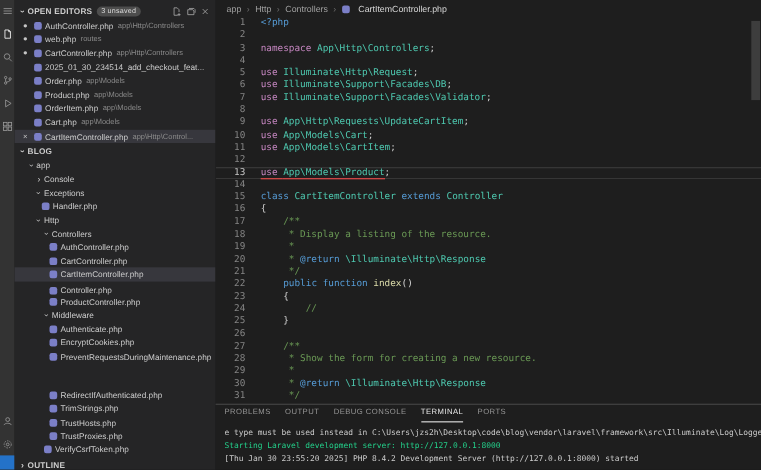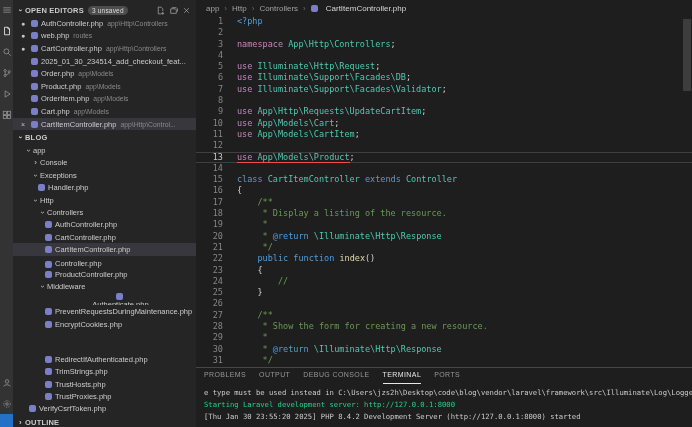--- a/index.html
+++ b/index.html
@@ -259,49 +259,49 @@
           <span>Controller.php</span>
         </div>
         <div class="tree-row" style="padding-left: 32px;">
           <span class="php-ico"></span>
           <span>ProductController.php</span>
         </div>
         <div class="tree-row" style="padding-left: 25px;">
           <span class="chev rot">›</span>
           <span>Middleware</span>
         </div>
-        <div class="tree-row" style="padding-left: 32px; flex-direction: column;">
+        <div class="tree-row" style="padding-left: 32px;">
           <span class="php-ico"></span>
           <span>Authenticate.php</span>
         </div>
         <div class="tree-row" style="padding-left: 32px;">
           <span class="php-ico"></span>
+          <span>EncryptCookies.php</span>
+        </div>
+        <div class="tree-row" style="padding-left: 32px;">
+          <span class="php-ico"></span>
           <span>PreventRequestsDuringMaintenance.php</span>
         </div>
-        <div class="tree-row" style="padding-left: 32px;">
-          <span class="php-ico"></span>
-          <span>EncryptCookies.php</span>
-        </div>
         <div class="tree-row" style="padding-left: 32px; margin-top: 23px;">
           <span class="php-ico"></span>
           <span>RedirectIfAuthenticated.php</span>
         </div>
         <div class="tree-row" style="padding-left: 32px;">
           <span class="php-ico"></span>
           <span>TrimStrings.php</span>
         </div>
         <div class="tree-row" style="padding-left: 32px;">
           <span class="php-ico"></span>
           <span>TrustHosts.php</span>
         </div>
         <div class="tree-row" style="padding-left: 32px;">
           <span class="php-ico"></span>
           <span>TrustProxies.php</span>
         </div>
-        <div class="tree-row" style="padding-left: 16px;">
+        <div class="tree-row" style="padding-left: 27px;">
           <span class="php-ico"></span>
           <span>VerifyCsrfToken.php</span>
         </div>
       </div>
 
     <div class="sec-header outline-hdr">
       <span class="chev">›</span>
       <span>OUTLINE</span>
     </div>
   </div>

